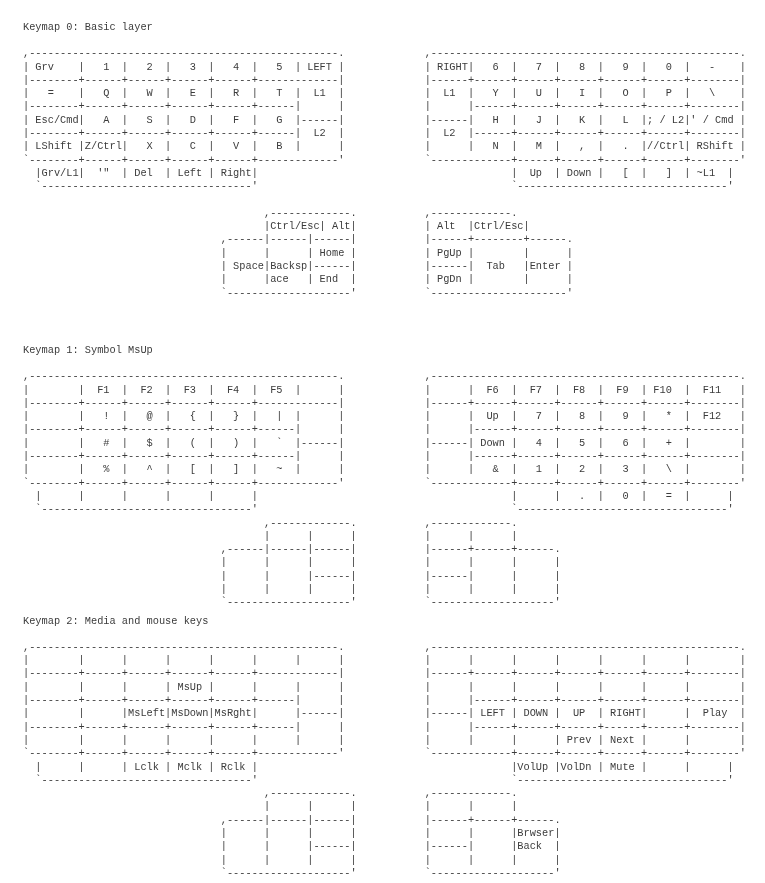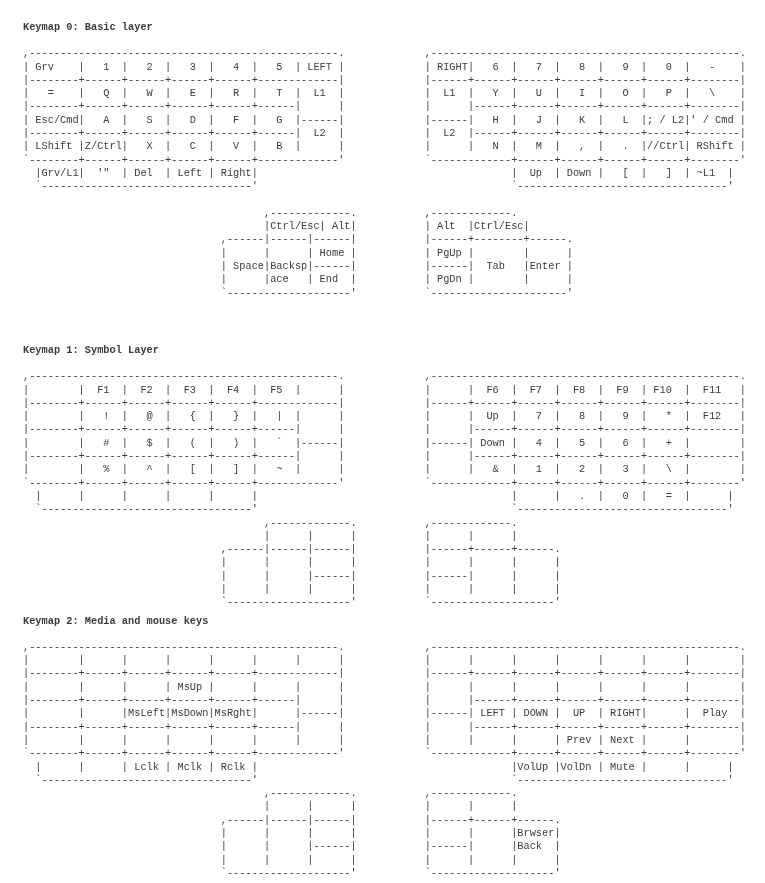--- a/index.html
+++ b/index.html
@@ -22,21 +22,21 @@
     height: 883px;
     padding: 21px 0 0 23px;
     font-family: "Liberation Mono", "DejaVu Sans Mono", monospace;
     color: var(--text-color);
   }
   .km-title {
     font-size: 10.3px;
     line-height: 13.3px;
     white-space: pre;
     margin: 0 0 13px 0;
-    font-weight: bold;
+    font-weight: normal;
   }
   pre.art {
     margin: 0;
     padding: 0;
     font-family: "Liberation Mono", "DejaVu Sans Mono", monospace;
     font-size: 10.3px;
     line-height: 13.3px;
     white-space: pre;
   }
   section.sec0 { margin-bottom: 44px; }
@@ -65,21 +65,21 @@
                                        ,-------------.           ,-------------.
                                        |Ctrl/Esc| Alt|           | Alt  |Ctrl/Esc|
                                 ,------|------|------|           |------+--------+------.
                                 |      |      | Home |           | PgUp |        |      |
                                 | Space|Backsp|------|           |------|  Tab   |Enter |
                                 |      |ace   | End  |           | PgDn |        |      |
                                 `--------------------'           `----------------------'</pre>
   </section>
 
   <section class="sec1">
-    <div class="km-title">Keymap 1: Symbol Layer</div>
+    <div class="km-title">Keymap 1: Symbol MsUp</div>
     <pre class="art">,--------------------------------------------------.             ,--------------------------------------------------.
 |        |  F1  |  F2  |  F3  |  F4  |  F5  |      |             |      |  F6  |  F7  |  F8  |  F9  | F10  |  F11   |
 |--------+------+------+------+------+-------------|             |------+------+------+------+------+------+--------|
 |        |   !  |   @  |   {  |   }  |   |  |      |             |      |  Up  |   7  |   8  |   9  |   *  |  F12   |
 |--------+------+------+------+------+------|      |             |      |------+------+------+------+------+--------|
 |        |   #  |   $  |   (  |   )  |   `  |------|             |------| Down |   4  |   5  |   6  |   +  |        |
 |--------+------+------+------+------+------|      |             |      |------+------+------+------+------+--------|
 |        |   %  |   ^  |   [  |   ]  |   ~  |      |             |      |   &amp;  |   1  |   2  |   3  |   \  |        |
 `--------+------+------+------+------+-------------'             `-------------+------+------+------+------+--------'
   |      |      |      |      |      |                                         |      |   .  |   0  |   =  |      |

